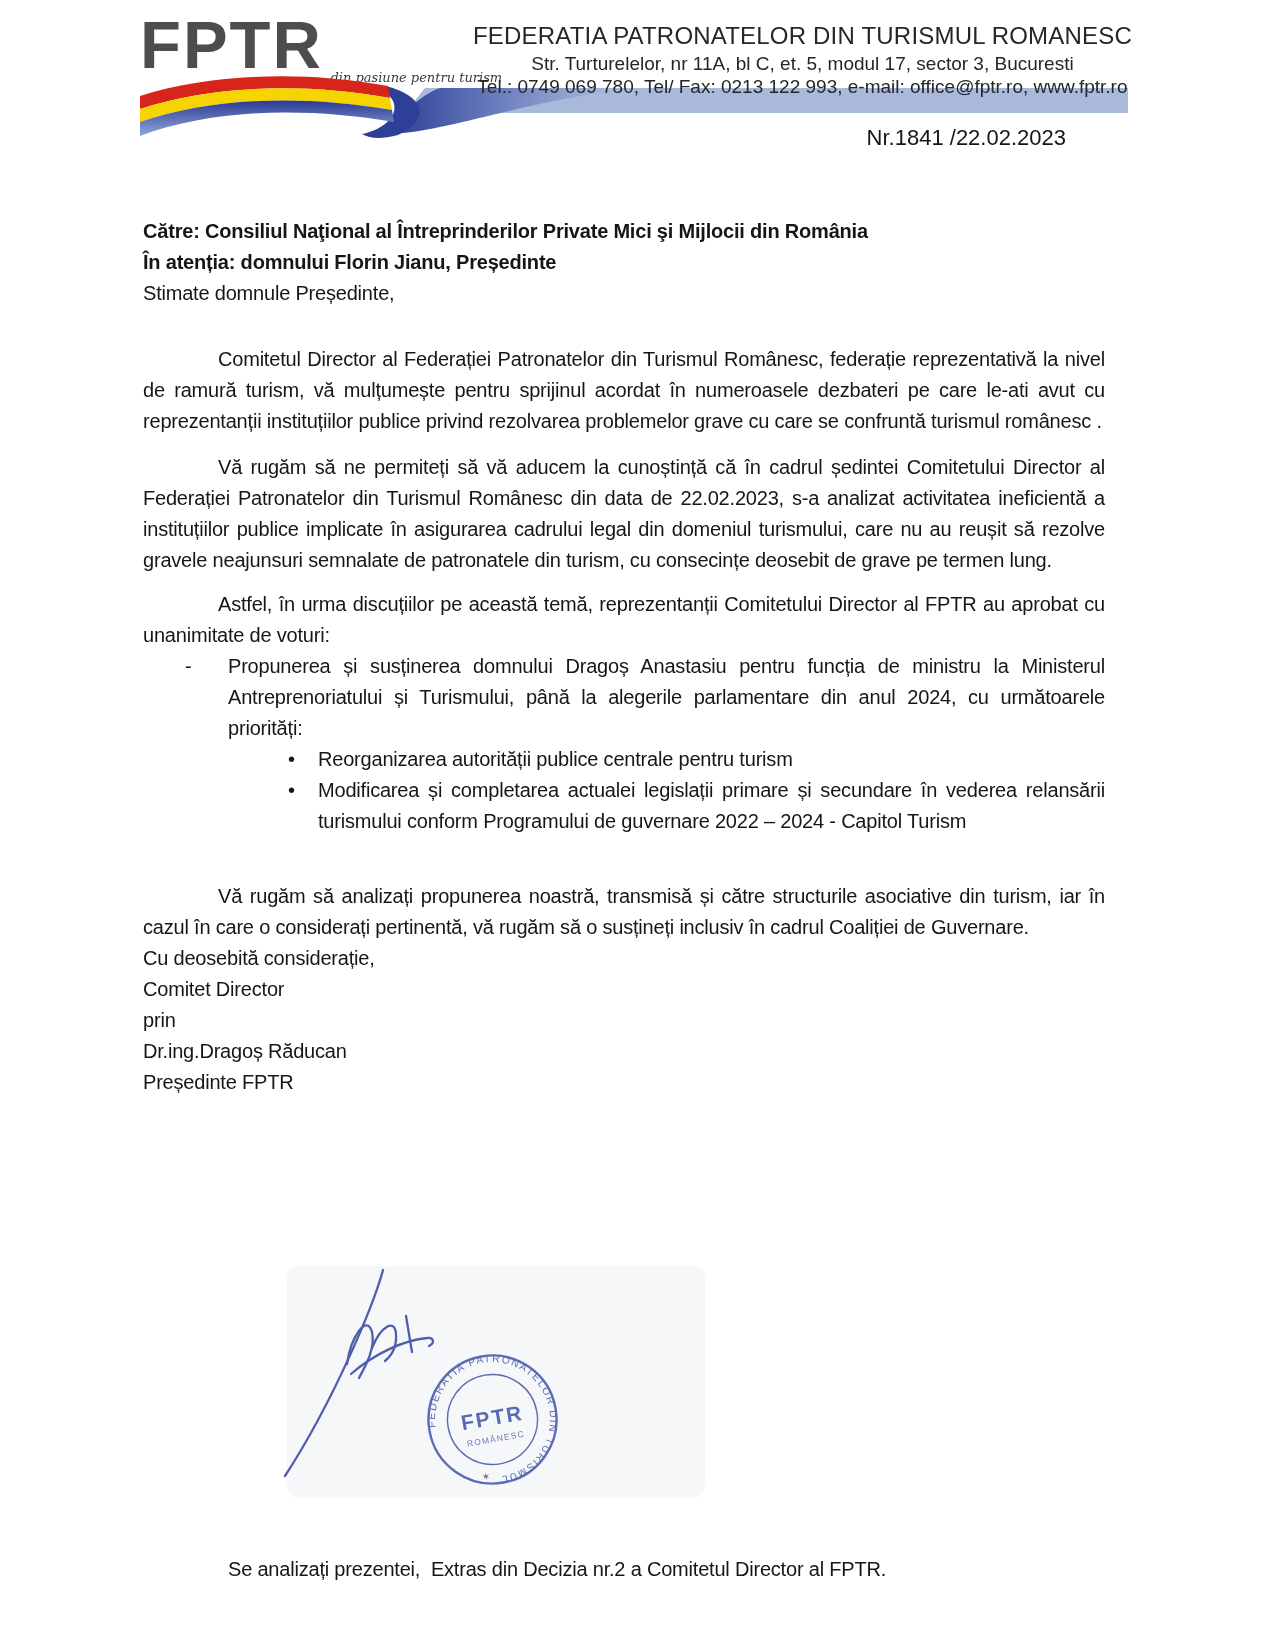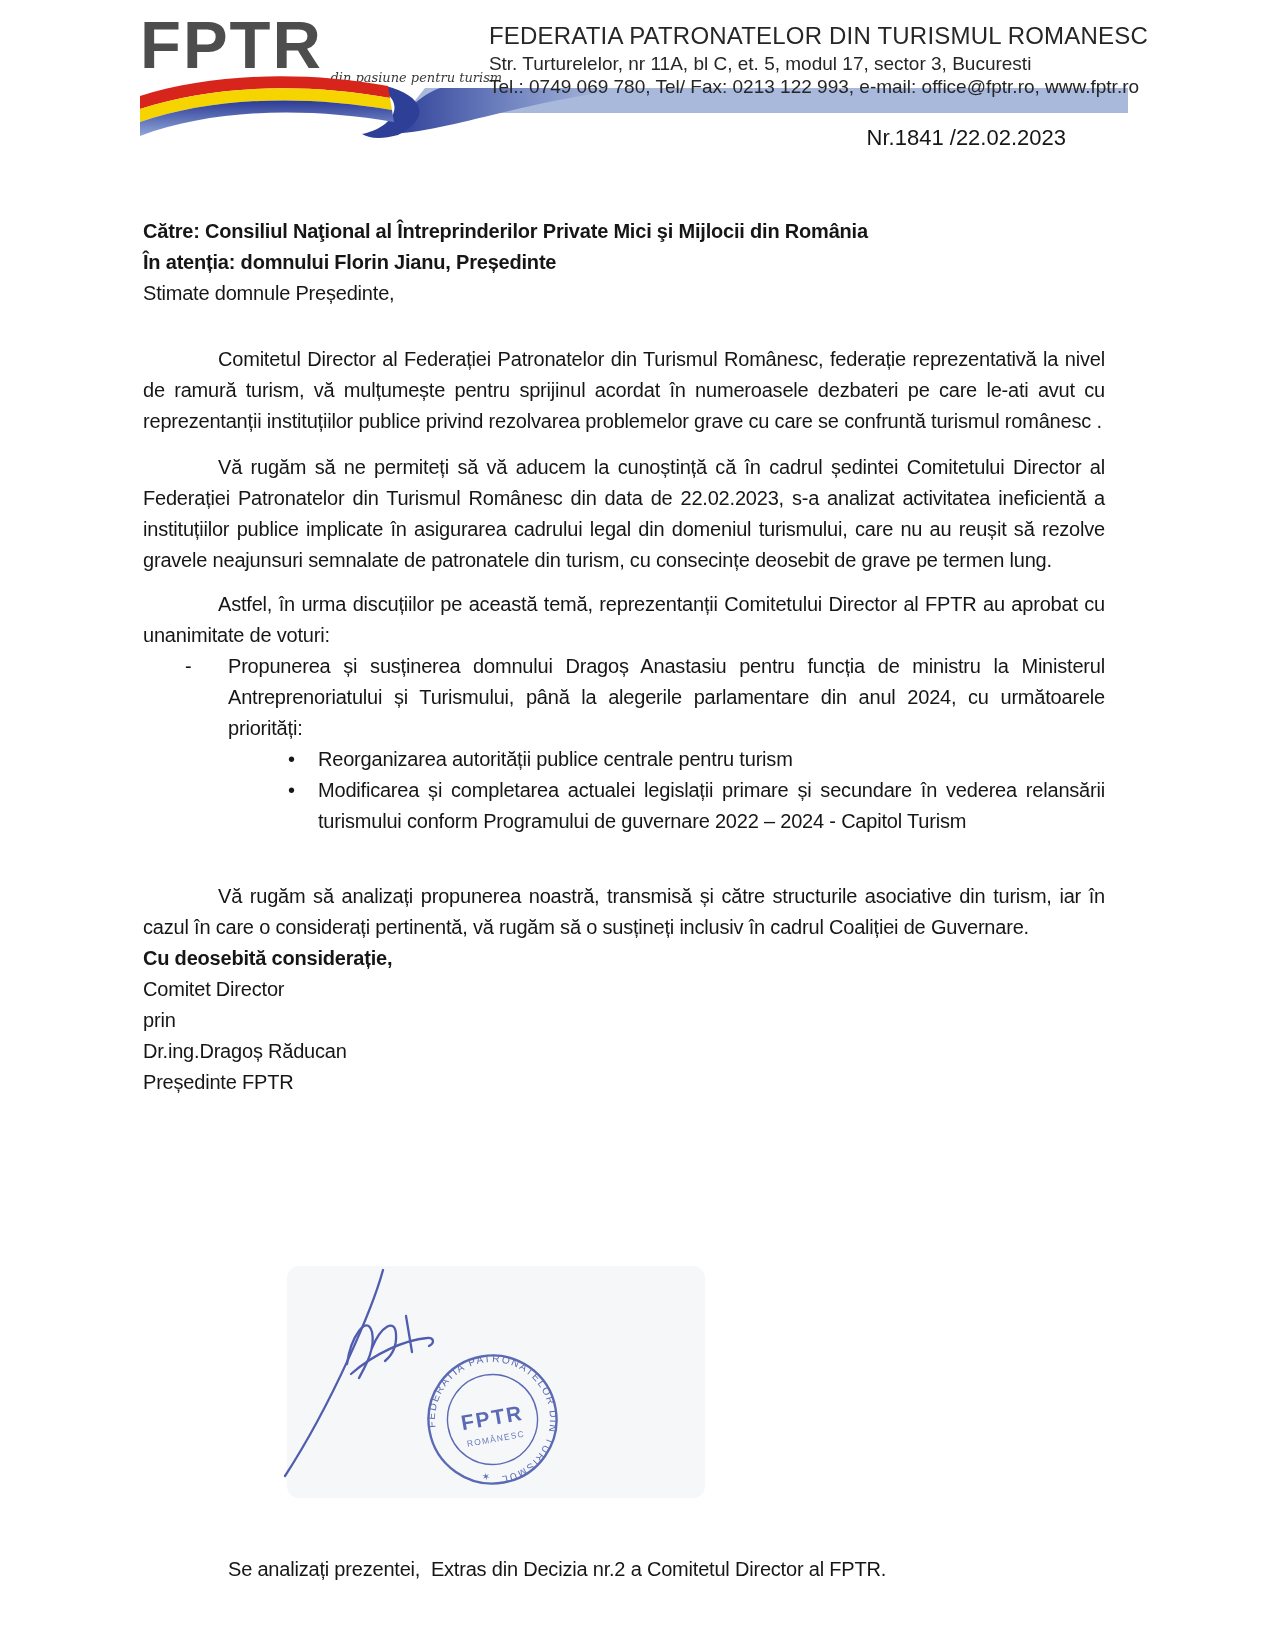--- a/index.html
+++ b/index.html
@@ -19,22 +19,22 @@
     font-size:67px;font-weight:bold;letter-spacing:2px;
     color:#4d4d4d;
   }
   .logo-tagline{
     position:absolute;left:318px;top:70px;width:150px;
     font-family:"DejaVu Serif",serif;font-style:italic;
     font-size:13px;color:#3a3a3a;white-space:nowrap;
   }
   .ribbon-svg{position:absolute;left:140px;top:72px;width:990px;height:70px;}
   .org-block{
-    position:absolute;right:147px;top:22px;
-    text-align:left;line-height:1.15;
+    position:absolute;right:163px;top:22px;
+    text-align:center;line-height:1.15;
   }
   .org-name{font-size:24px;color:#262626;letter-spacing:.2px;margin-bottom:3px;}
   .org-addr,.org-tel{font-size:19px;color:#262626;margin-top:2px;}
   .ref-number{
     position:absolute;right:229px;top:125px;
     font-size:22px;color:#161616;
   }
   
   .body-flow{
     position:absolute;left:143px;top:216px;width:962px;
@@ -48,21 +48,21 @@
   .para{ text-align:justify; text-indent:75px;}
   .para.p1{margin-top:35px;}
   .para.p2{margin-top:15px;}
   .para.p3{margin-top:13px;}
   .para.p4{margin-top:44px;}
   ul.dash-list{list-style:none;margin-left:42px;}
   ul.dash-list li{position:relative;padding-left:43px;text-align:justify;}
   ul.bullet-list{list-style:none;margin-left:145px;}
   ul.bullet-list li{position:relative;padding-left:30px;text-align:justify;}
   .marker{position:absolute;left:0;top:0;}
-  .closing{margin-top:59px;padding-left:84px;font-weight:bold;}
+  .closing{margin-top:59px;padding-left:84px;}
   .signatory{margin-top:15px;padding-left:84px;}
   
   .scan-tint{
     position:absolute;left:287px;top:1266px;width:418px;height:232px;
     background:#f5f7f9;border-radius:12px;
   }
   .signature-svg{position:absolute;left:255px;top:1252px;width:200px;height:230px;}
   .stamp-svg{position:absolute;left:425px;top:1352px;width:135px;height:135px;transform:rotate(-10deg);opacity:.85;}
   .annex-note{
     position:absolute;left:228px;top:1558px;

